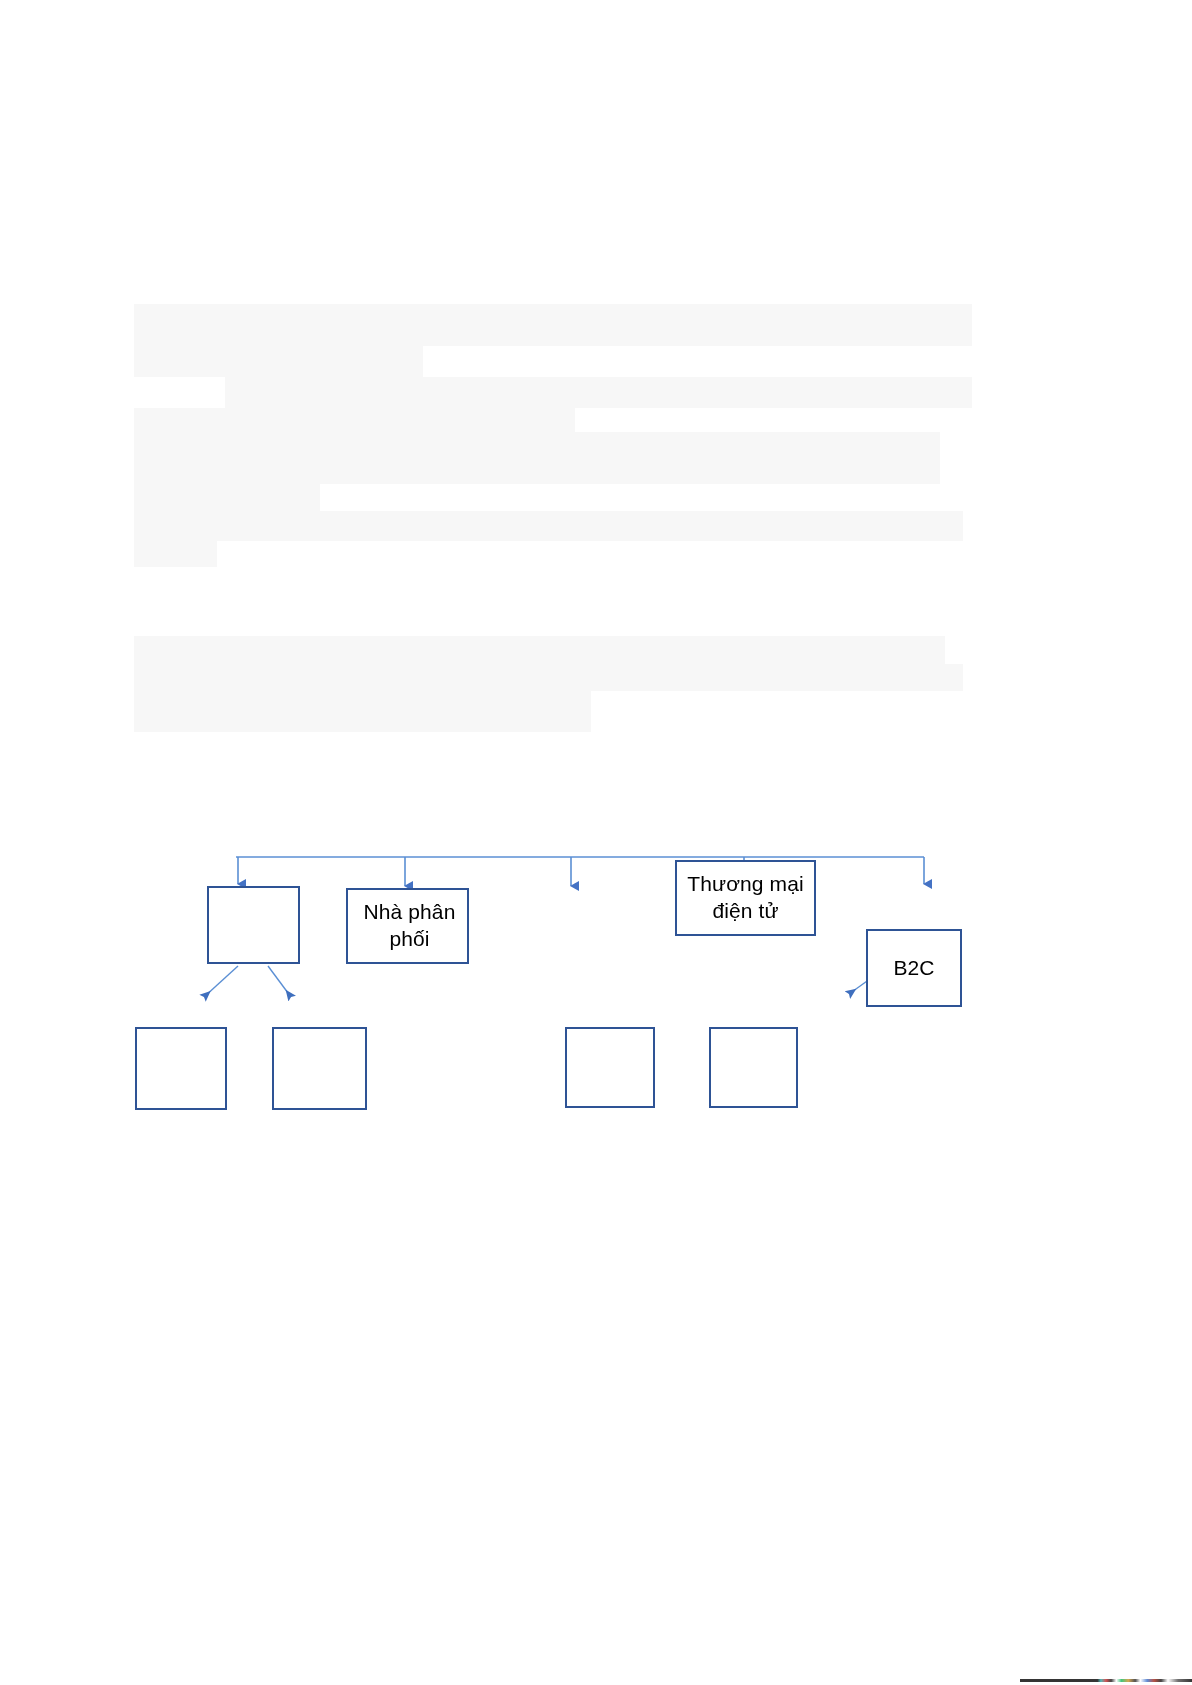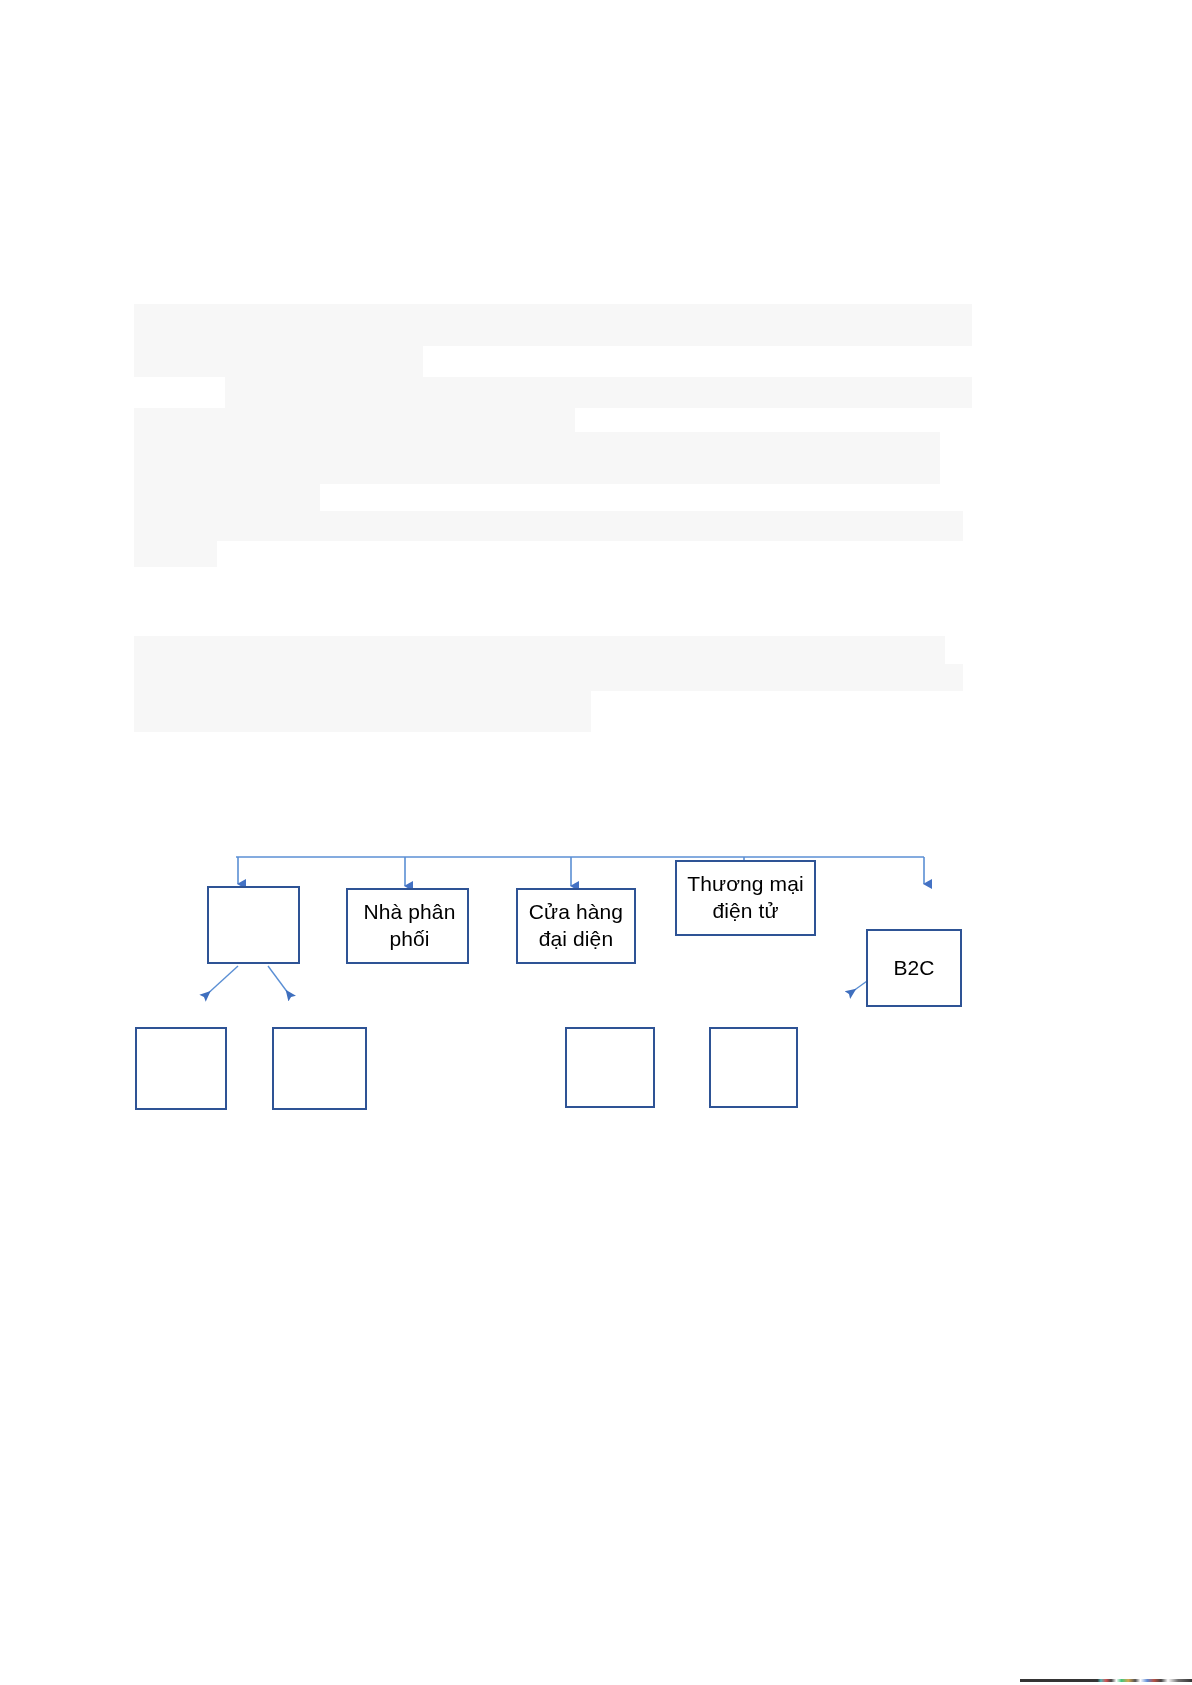--- a/index.html
+++ b/index.html
@@ -129,23 +129,20 @@
           <line x1="923" y1="966" x2="948" y2="997" stroke="#5B8FD4" stroke-width="1.4" marker-end="url(#arrowDiag)"></line>
         </g>
     </svg>
 
     <div class="node empty" id="node-n1" style="left: 207px; top: 886px; width: 93px; height: 78px;">
       <span class="node-label"></span>
     </div>
     <div class="node" id="node-n2" style="left: 346px; top: 888px; width: 123px; height: 76px; padding-left: 8px;">
       <span class="node-label">Nhà phân phối</span>
     </div>
-    <div class="node" id="node-n3" style="left: 516px; top: 888px; width: 120px; height: 76px;">
-      <span class="node-label">Cửa hàng đại diện</span>
-    </div>
     <div class="node" id="node-n4" style="left: 675px; top: 860px; width: 141px; height: 76px;">
       <span class="node-label">Thương mại điện tử</span>
     </div>
     <div class="node" id="node-n5" style="left: 866px; top: 929px; width: 96px; height: 78px;">
       <span class="node-label">B2C</span>
     </div>
 
     <div class="node empty" id="node-n6" style="left: 135px; top: 1027px; width: 92px; height: 83px;">
       <span class="node-label"></span>
     </div>

